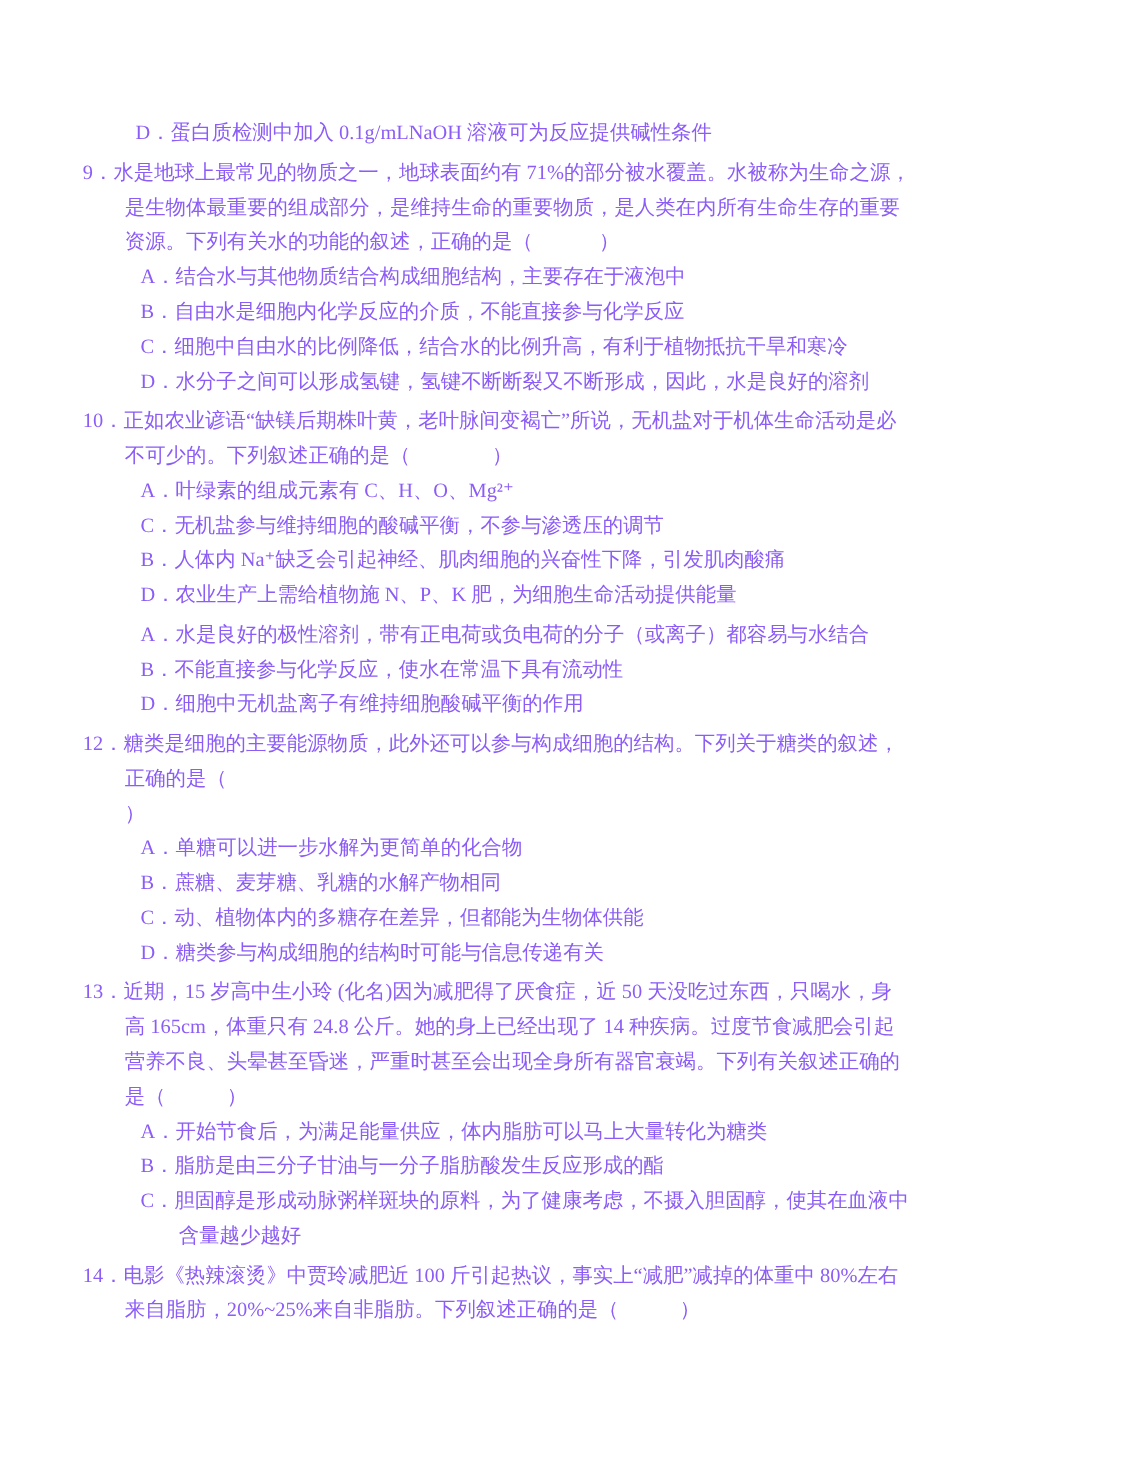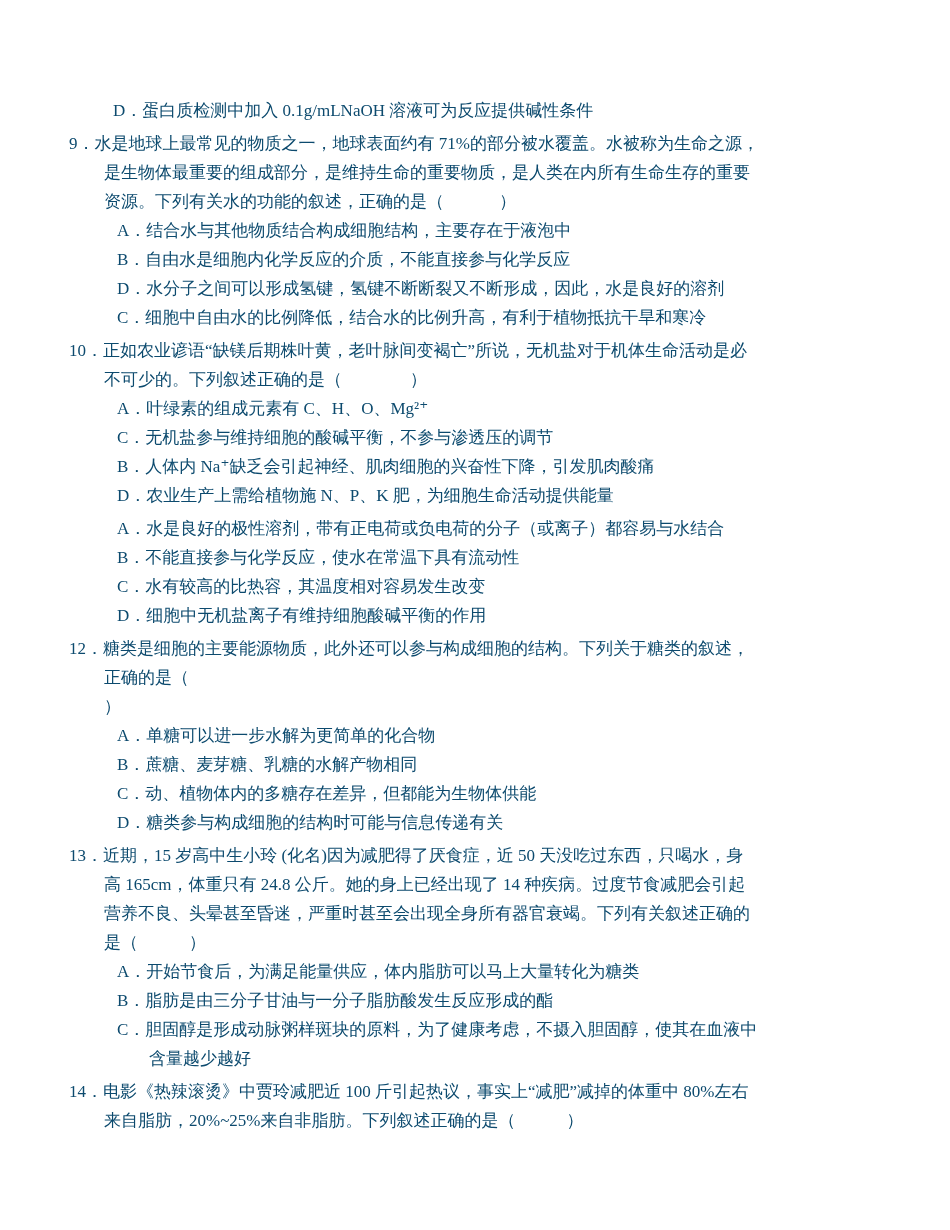--- a/index.html
+++ b/index.html
@@ -6,21 +6,21 @@
   * { margin: 0; padding: 0; box-sizing: border-box; }
   html, body { background: #ffffff; }
   body {
     width: 950px;
     font-family: "Liberation Serif", "DejaVu Serif", serif;
   }
   .page {
     width: 824px;
     min-height: 1230px;
     background: #ffffff;
-    color: #0c4a6e;
+    color: #8b5cf6;
     padding: 96px 60px 40px 65px;
     font-size: 17px;
     line-height: 29px;
   }
   p { margin: 0; }
   .stem {
     padding-left: 35px;
     text-indent: -35px;
     white-space: pre-wrap;
   }
@@ -37,36 +37,35 @@
 <body>
 
 <div class="page">
 
   <p class="option">D．蛋白质检测中加入 0.1g/mLNaOH 溶液可为反应提供碱性条件</p>
 
   <div class="question">
     <p class="stem"><span class="qnum">9．</span><span class="stem-text">水是地球上最常见的物质之一，地球表面约有 71%的部分被水覆盖。水被称为生命之源，是生物体最重要的组成部分，是维持生命的重要物质，是人类在内所有生命生存的重要资源。下列有关水的功能的叙述，正确的是（             ）</span></p>
     <p class="option">A．结合水与其他物质结合构成细胞结构，主要存在于液泡中</p>
     <p class="option">B．自由水是细胞内化学反应的介质，不能直接参与化学反应</p>
+    <p class="option">C．细胞中自由水的比例降低，结合水的比例升高，有利于植物抵抗干旱和寒冷</p>
     <p class="option">D．水分子之间可以形成氢键，氢键不断断裂又不断形成，因此，水是良好的溶剂</p>
-    <p class="option">C．细胞中自由水的比例降低，结合水的比例升高，有利于植物抵抗干旱和寒冷</p>
   </div>
 
   <div class="question">
     <p class="stem"><span class="qnum">10．</span><span class="stem-text">正如农业谚语“缺镁后期株叶黄，老叶脉间变褐亡”所说，无机盐对于机体生命活动是必不可少的。下列叙述正确的是（                ）</span></p>
     <p class="option">A．叶绿素的组成元素有 C、H、O、Mg²⁺</p>
     <p class="option">C．无机盐参与维持细胞的酸碱平衡，不参与渗透压的调节</p>
     <p class="option">B．人体内 Na⁺缺乏会引起神经、肌肉细胞的兴奋性下降，引发肌肉酸痛</p>
     <p class="option">D．农业生产上需给植物施 N、P、K 肥，为细胞生命活动提供能量</p>
   </div>
 
   <div class="question">
     <p class="option">A．水是良好的极性溶剂，带有正电荷或负电荷的分子（或离子）都容易与水结合</p>
     <p class="option">B．不能直接参与化学反应，使水在常温下具有流动性</p>
-    <p class="option">C．水有较高的比热容，其温度相对容易发生改变</p>
     <p class="option">D．细胞中无机盐离子有维持细胞酸碱平衡的作用</p>
   </div>
 
   <div class="question">
     <p class="stem"><span class="qnum">12．</span><span class="stem-text">糖类是细胞的主要能源物质，此外还可以参与构成细胞的结构。下列关于糖类的叙述，正确的是（
 ）</span></p>
     <p class="option">A．单糖可以进一步水解为更简单的化合物</p>
     <p class="option">B．蔗糖、麦芽糖、乳糖的水解产物相同</p>
     <p class="option">C．动、植物体内的多糖存在差异，但都能为生物体供能</p>
     <p class="option">D．糖类参与构成细胞的结构时可能与信息传递有关</p>

